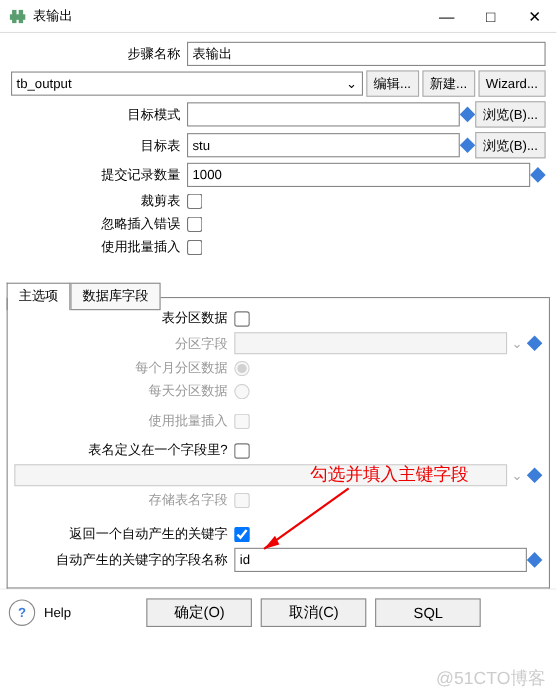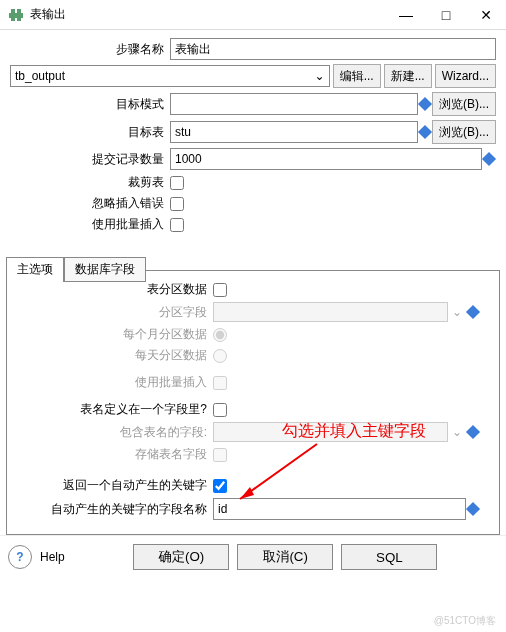--- a/index.html
+++ b/index.html
@@ -16,29 +16,29 @@
 .text-input.wide { flex: 1; }
 .db-select-wrap { flex: 1; display: flex; align-items: center; gap: 3px; }
 .db-select { flex: 1; height: 22px; border: 1px solid #888; display: flex; align-items: center; justify-content: space-between; padding: 0 4px; background: #fff; gap: 20px; }
 .btn { height: 24px; border: 1px solid #aaa; background: #f0f0f0; padding: 0 6px; font-size: 12px; cursor: pointer; display: flex; align-items: center; }
 .diamond { display: inline-block; width: 10px; height: 10px; background: #3b7dd8; transform: rotate(45deg); margin: 0 2px; }
 .chk { width: 14px; height: 14px; }
 .tabs { margin: 4px 6px 0 6px; border-bottom: 1px solid #888; display: flex; }
 .tab { border: 1px solid #888; border-bottom: none; padding: 3px 10px; margin-right: 0; background: #fff; position: relative; top: 12px; cursor: pointer; }
 .tab.active { background: #fff; }
 .tab.inactive { border-bottom: 1px solid #888; background: #f8f8f8; font-family: Liberation Mono, monospace; }
-.tab-content { margin: 0 6px; border: 1px solid #888; border-top: none; padding: 10px 19px 10px 6px; position: relative; }
+.tab-content { margin: 0 6px; border: 1px solid #888; border-top: none; padding: 10px 6px 10px 6px; position: relative; }
 .tab-content .row .lbl { width: 200px; }
 .gray-select { border: 1px solid #ccc; background: #f5f5f5; flex: 1; height: 20px; }
 .annotation { position: absolute; color: #e00; font-size: 16px; }
 .arrow-svg { position: absolute; }
 .bottom-bar { display: flex; align-items: center; padding: 8px; gap: 8px; border-top: 1px solid #eee; }
 .help-btn { width: 24px; height: 24px; border: 1px solid #888; border-radius: 50%; display: flex; align-items: center; justify-content: center; color: #3b7dd8; font-weight: bold; }
 .bottom-btn { width: 96px; height: 26px; border: 1px solid #888; background: #f0f0f0; cursor: pointer; }
-.watermark { position: absolute; right: 10px; bottom: 4px; color: #ccc; font-size: 10px; }
+.watermark { position: absolute; right: 10px; bottom: 4px; color: #ccc; font-size: 16px; }
 .radio { width: 14px; height: 14px; }
 </style>
 </head>
 <body>
 
 <div class="titlebar">
   <span class="icon">
     <svg width="16" height="16">
         <rect x="3" y="2" width="4" height="12" fill="#5a9e6f"></rect>
         <rect x="9" y="2" width="4" height="12" fill="#5a9e6f"></rect>
@@ -124,21 +124,20 @@
   </div>
   <div class="row" style="margin-top:10px">
     <div class="lbl gray">使用批量插入</div>
     <input type="checkbox" class="chk" disabled="" style="">
   </div>
   <div class="row" style="margin-top:10px">
     <div class="lbl">表名定义在一个字段里?</div>
     <input type="checkbox" class="chk" style="">
   </div>
   <div class="row">
-    <div class="lbl gray">包含表名的字段:</div>
     <div class="gray-select"></div>
     <span style="color:#aaa;padding:0 4px">⌄</span>
     <span class="diamond"></span>
   </div>
   <div class="row">
     <div class="lbl gray">存储表名字段</div>
     <input type="checkbox" class="chk" disabled="" style="">
   </div>
   <div class="row" style="margin-top:14px">
     <div class="lbl">返回一个自动产生的关键字</div>

